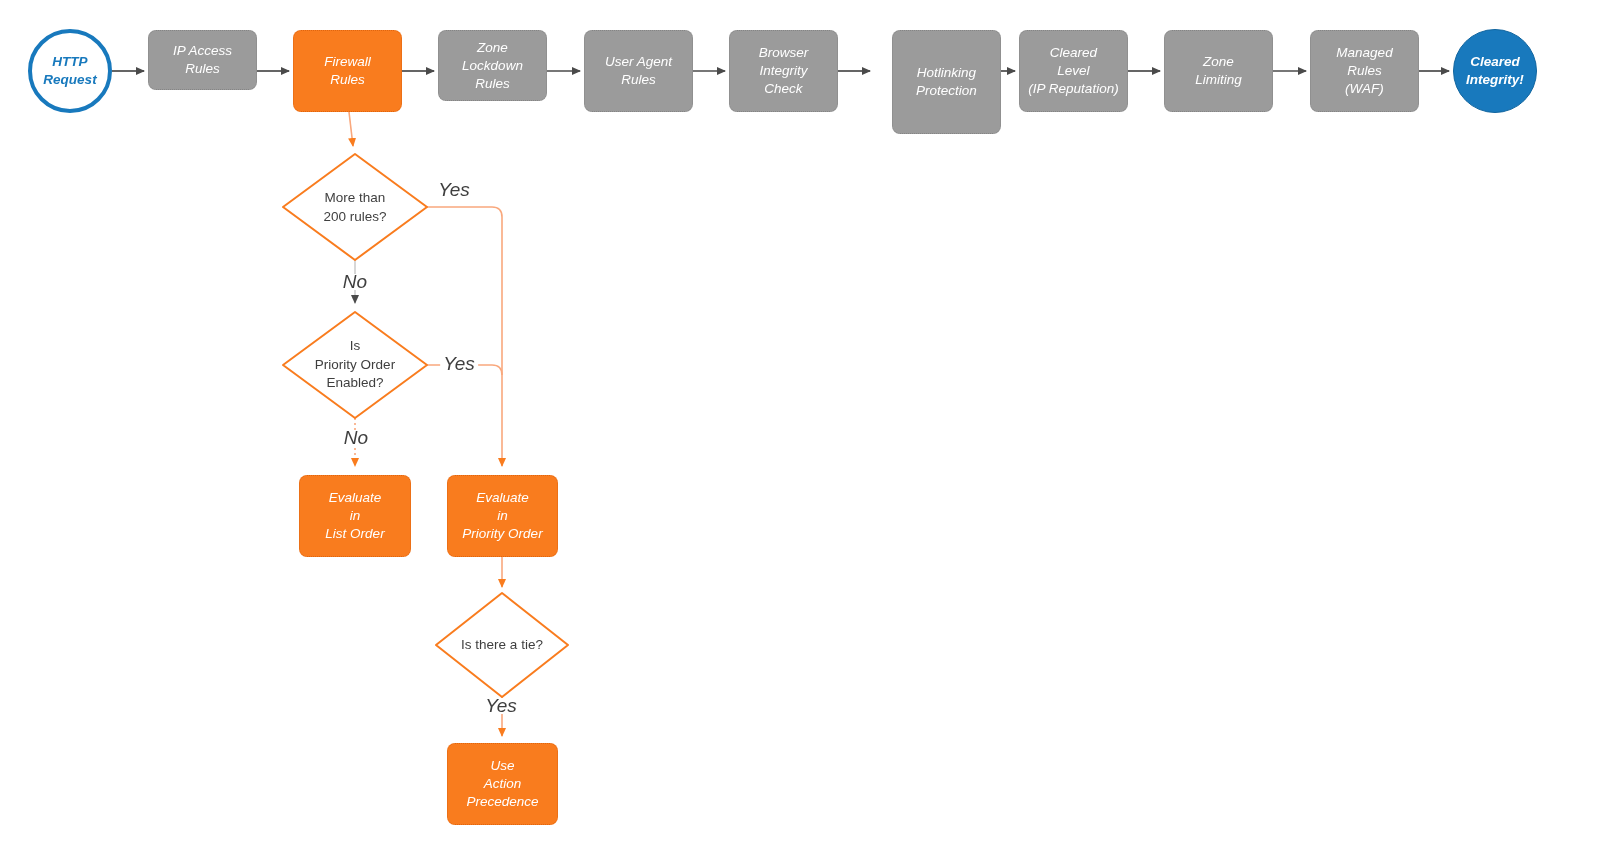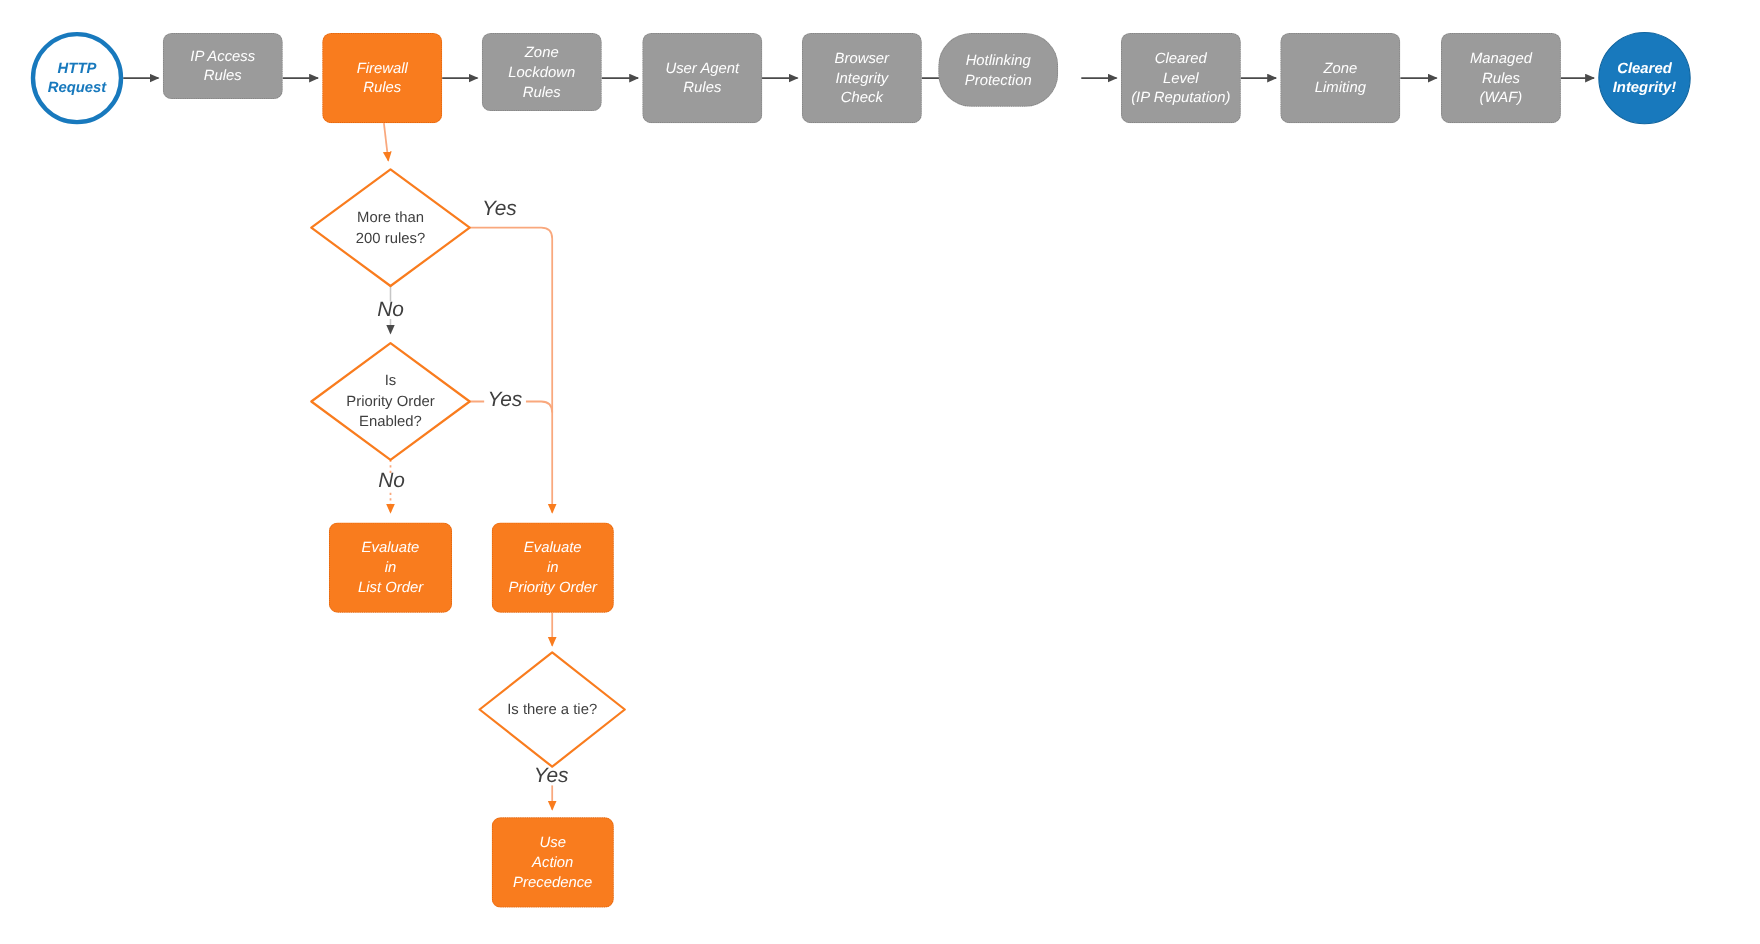--- a/index.html
+++ b/index.html
@@ -158,21 +158,21 @@
   </div>
   <div class="node node-gray" style="left:584px; top:30px; width:109px; height:82px;">
     <span class="node-label">User Agent
 Rules</span>
   </div>
   <div class="node node-gray" style="left:729px; top:30px; width:109px; height:82px;">
     <span class="node-label">Browser
 Integrity
 Check</span>
   </div>
-  <div class="node node-gray" style="left:853px; top:30px; width:109px; height:67px;border-radius:30px;">
+  <div class="node node-gray" style="left:892px; top:30px; width:109px; height:104px;">
     <span class="node-label">Hotlinking
 Protection</span>
   </div>
   <div class="node node-gray" style="left:1019px; top:30px; width:109px; height:82px;">
     <span class="node-label">Cleared
 Level
 (IP Reputation)</span>
   </div>
   <div class="node node-gray" style="left:1164px; top:30px; width:109px; height:82px;">
     <span class="node-label">Zone

